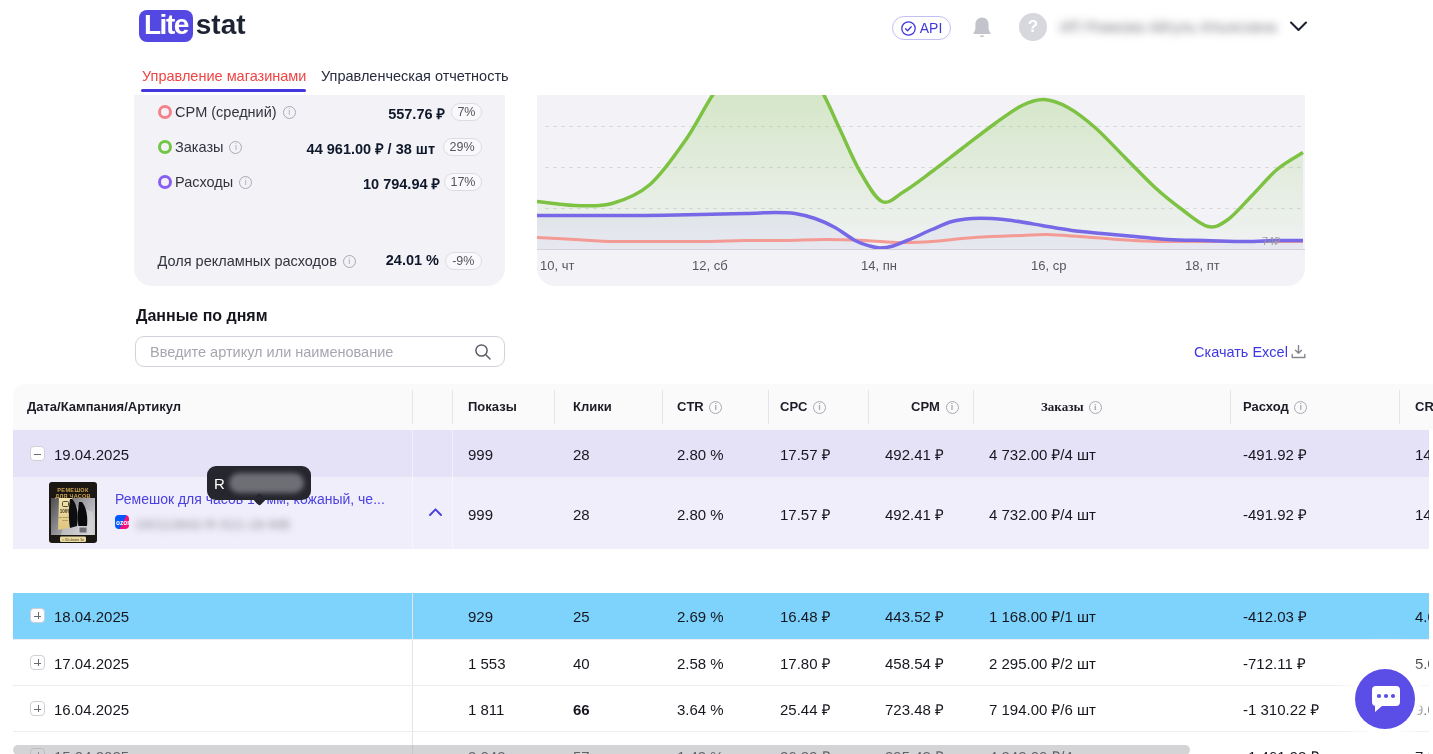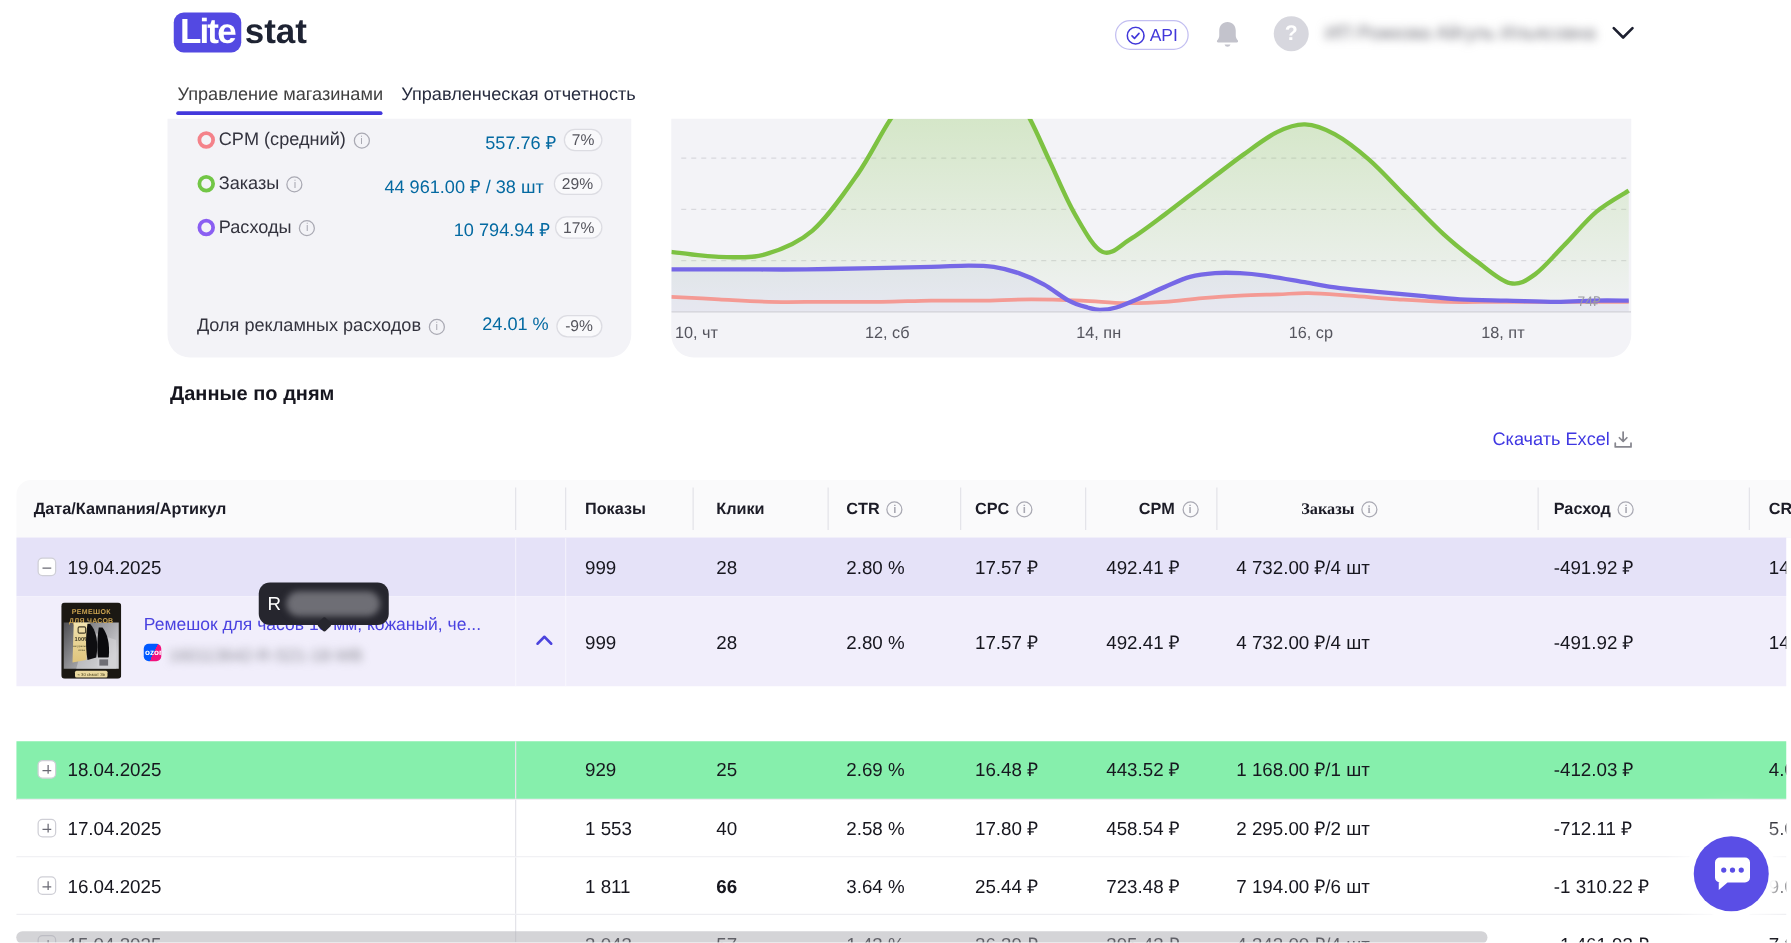--- a/index.html
+++ b/index.html
@@ -10,31 +10,31 @@
 
 .logo { left:139px; top:9px; font-size:28px; font-weight:700; color:#1e2333; }
 .logo .lite { display:inline-block; background:#5349e2; color:#fff; border-radius:8px;
   padding:0 5px 2px 5px; margin-right:3px; letter-spacing:-1.5px; line-height:30px; }
 .apipill { left:892px; top:16px; width:59px; height:24px; border:1.3px solid #c3bff1;
   border-radius:13px; color:#4238da; font-size:14px; display:flex; align-items:center;
   justify-content:center; gap:4px; }
 .uname { left:1060px; top:18px; width:224px; height:18px; color:#6f6f78; font-size:15px;
   filter:blur(4px); overflow:hidden; white-space:nowrap; }
 
-.tab1 { left:142px; top:68px; font-size:14.5px; color:#404040; }
+.tab1 { left:142px; top:68px; font-size:14.5px; color:#ef4444; }
 .tab2 { left:321px; top:68px; font-size:14.5px; color:#272c3f; }
 .tabline { left:141px; top:88.5px; width:165px; height:3px; background:#4338dc; border-radius:2px; }
 
 .panel { background:#f3f3f7; border-radius:0 0 18px 18px; }
 #statpanel { left:134px; top:95px; width:371px; height:191px; }
 #chartpanel { left:537px; top:95px; width:768px; height:191px; overflow:hidden; }
 .srow { position:absolute; left:0; width:100%; height:20px; display:flex; align-items:center; }
 .donut { width:14px; height:14px; border-radius:50%; margin-right:3.5px; }
 .slabel { font-size:14.5px; color:#33333e; }
-.sval { position:absolute; font-size:14.5px; font-weight:400; color:#0369a1; white-space:nowrap; }
+.sval { position:absolute; font-size:14.5px; font-weight:700; color:#0f172a; white-space:nowrap; }
 .spill { position:absolute; right:0; height:18px; border:1px solid #dcdce2; background:#f9f9fb;
   border-radius:10px; font-size:12.5px; color:#54545c; display:flex; align-items:center; padding:0 5px; }
 .iico { display:inline-block; width:13px; height:13px; border:1px solid #a9a9b3; border-radius:50%;
   color:#a9a9b3; font-size:9px; line-height:11px; text-align:center; margin-left:6px; vertical-align:1px; }
 .xlab { position:absolute; top:163px; font-size:13px; color:#55555e; }
 
 .h2 { left:136px; top:307px; font-size:16px; font-weight:700; color:#15151e; }
 .search { left:135px; top:336px; width:370px; height:31px; border:1px solid #d2d2da; border-radius:9px;
   background:#fff; display:flex; align-items:center; padding:0 12px 0 14px; }
 .search span { color:#a6a6b0; font-size:14.5px; flex:1; }
@@ -140,20 +140,27 @@
       <text x="725" y="150" font-size="11" fill="#9a9aa2">74₽</text>
     </svg>
     <span class="xlab" style="left:3px;">10, чт</span>
     <span class="xlab" style="left:155px;">12, сб</span>
     <span class="xlab" style="left:324px;">14, пн</span>
     <span class="xlab" style="left:494px;">16, ср</span>
     <span class="xlab" style="left:648px;">18, пт</span>
   </div>
 
   <div class="abs h2">Данные по дням</div>
+  <div class="abs search">
+      <span>Введите артикул или наименование</span>
+    <svg width="18" height="18" viewBox="0 0 18 18">
+        <circle cx="7.5" cy="7.5" r="5.6" fill="none" stroke="#5c5c66" stroke-width="1.5"></circle>
+        <path d="M11.8 11.8 L16 16" stroke="#5c5c66" stroke-width="1.5" stroke-linecap="round"></path>
+      </svg>
+  </div>
   <div class="abs excel">Скачать Excel</div>
   <svg class="abs" style="left:1291px; top:345px;" width="15" height="14" viewBox="0 0 15 14">
     <path d="M7.5 0.5 L7.5 8 M4.5 5.2 L7.5 8.2 L10.5 5.2" fill="none" stroke="#87878f" stroke-width="1.4" stroke-linecap="round" stroke-linejoin="round"></path>
     <path d="M1.2 9.5 L1.2 12.5 L13.8 12.5 L13.8 9.5" fill="none" stroke="#87878f" stroke-width="1.4" stroke-linecap="round" stroke-linejoin="round"></path>
   </svg>
 
   <div class="abs" id="tbl">
 
     <div class="trow" style="top:0; height:46px; background:#fafafb;">
       <span class="hcell" style="left:14px; top:15px;">Дата/Кампания/Артикул</span>
@@ -235,21 +242,21 @@
       <span class="cell" style="left:560px; top:28px;">28</span>
       <span class="cell" style="left:664px; top:28px;">2.80 %</span>
       <span class="cell" style="left:767px; top:28px;">17.57 ₽</span>
       <span class="cell" style="left:872px; top:28px;">492.41 ₽</span>
       <span class="cell" style="left:976px; top:28px;">4 732.00 ₽/4 шт</span>
       <span class="cell" style="left:1230px; top:28px;">-491.92 ₽</span>
       <span class="cell" style="left:1402px; top:28px;">14.29 %</span>
     </div>
 
 
-    <div class="trow" style="top:209px; height:47px; background:#86efac; border-bottom:1px solid #ededf1;">
+    <div class="trow" style="top:209px; height:47px; background:#7dd3fc; border-bottom:1px solid #ededf1;">
       <span class="expbox plus" style="left:17px; top:15px;"></span>
       <span class="cell" style="left:41px; top:14px;">18.04.2025</span>
       <span class="cell" style="left:455px; top:14px;">929</span>
       <span class="cell" style="left:560px; top:14px;">25</span>
       <span class="cell" style="left:664px; top:14px;">2.69 %</span>
       <span class="cell" style="left:767px; top:14px;">16.48 ₽</span>
       <span class="cell" style="left:872px; top:14px;">443.52 ₽</span>
       <span class="cell" style="left:976px; top:14px;">1 168.00 ₽/1 шт</span>
       <span class="cell" style="left:1230px; top:14px;">-412.03 ₽</span>
       <span class="cell" style="left:1402px; top:14px;">4.00 %</span>

